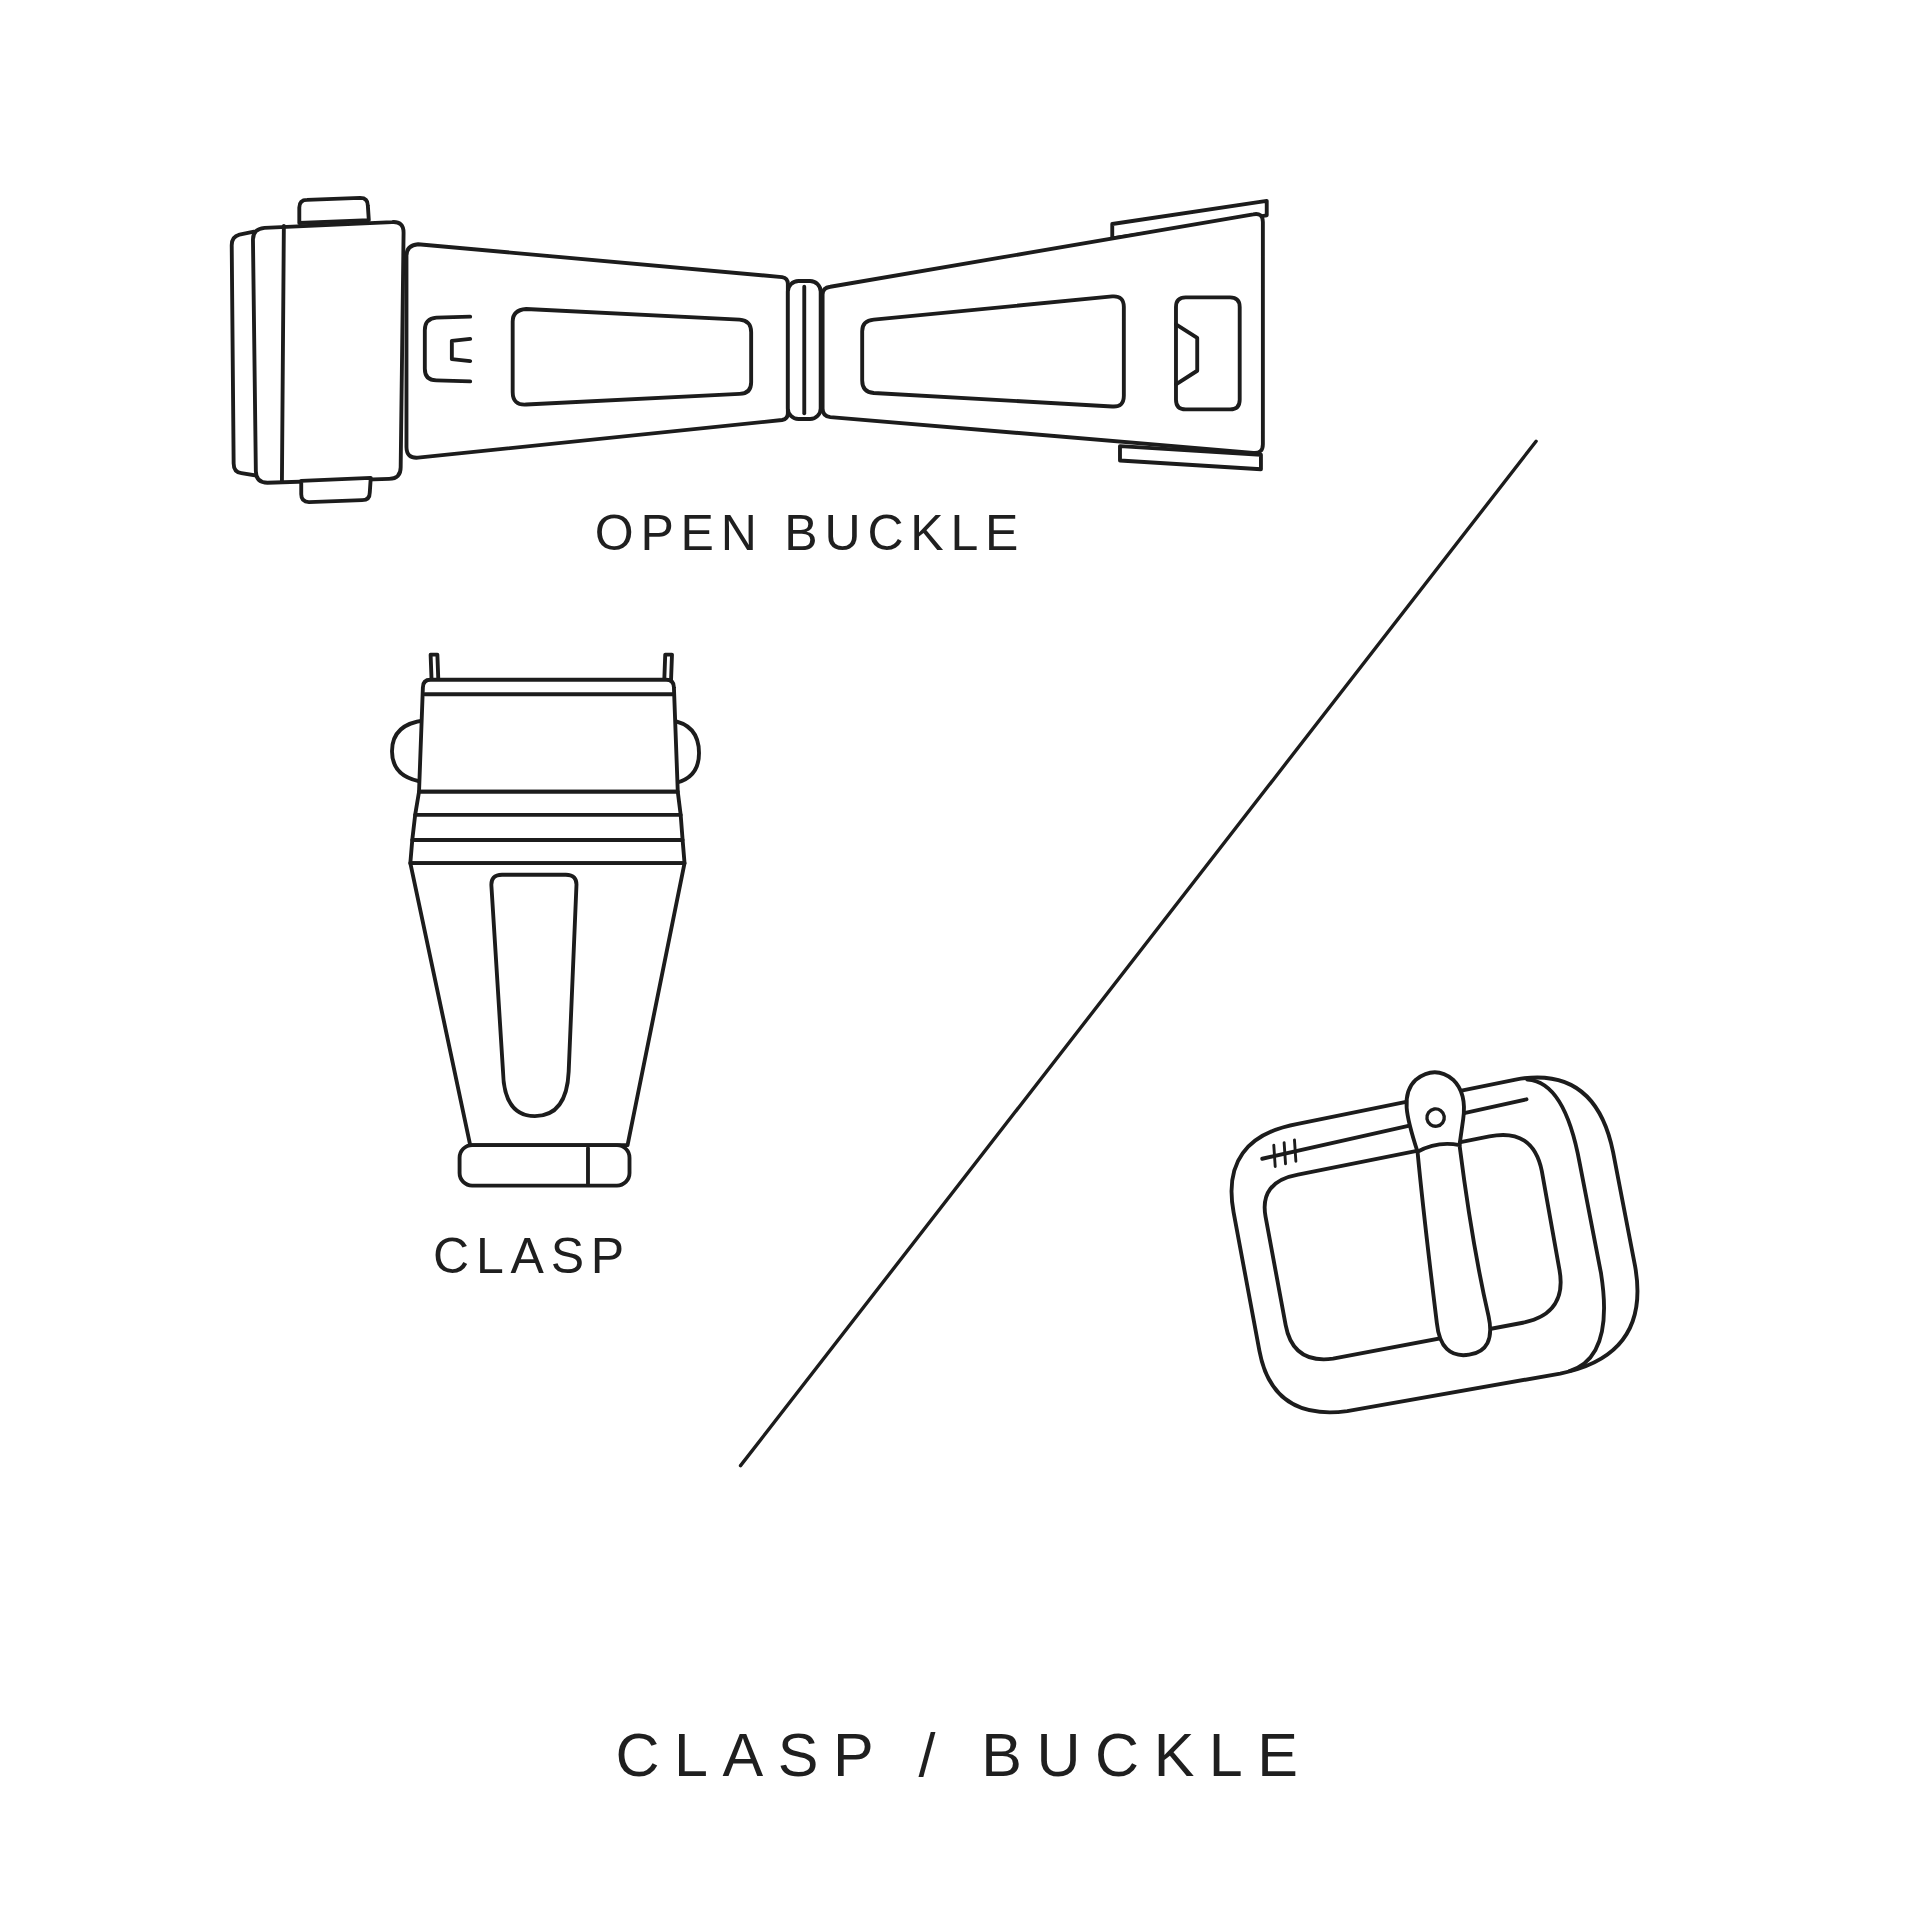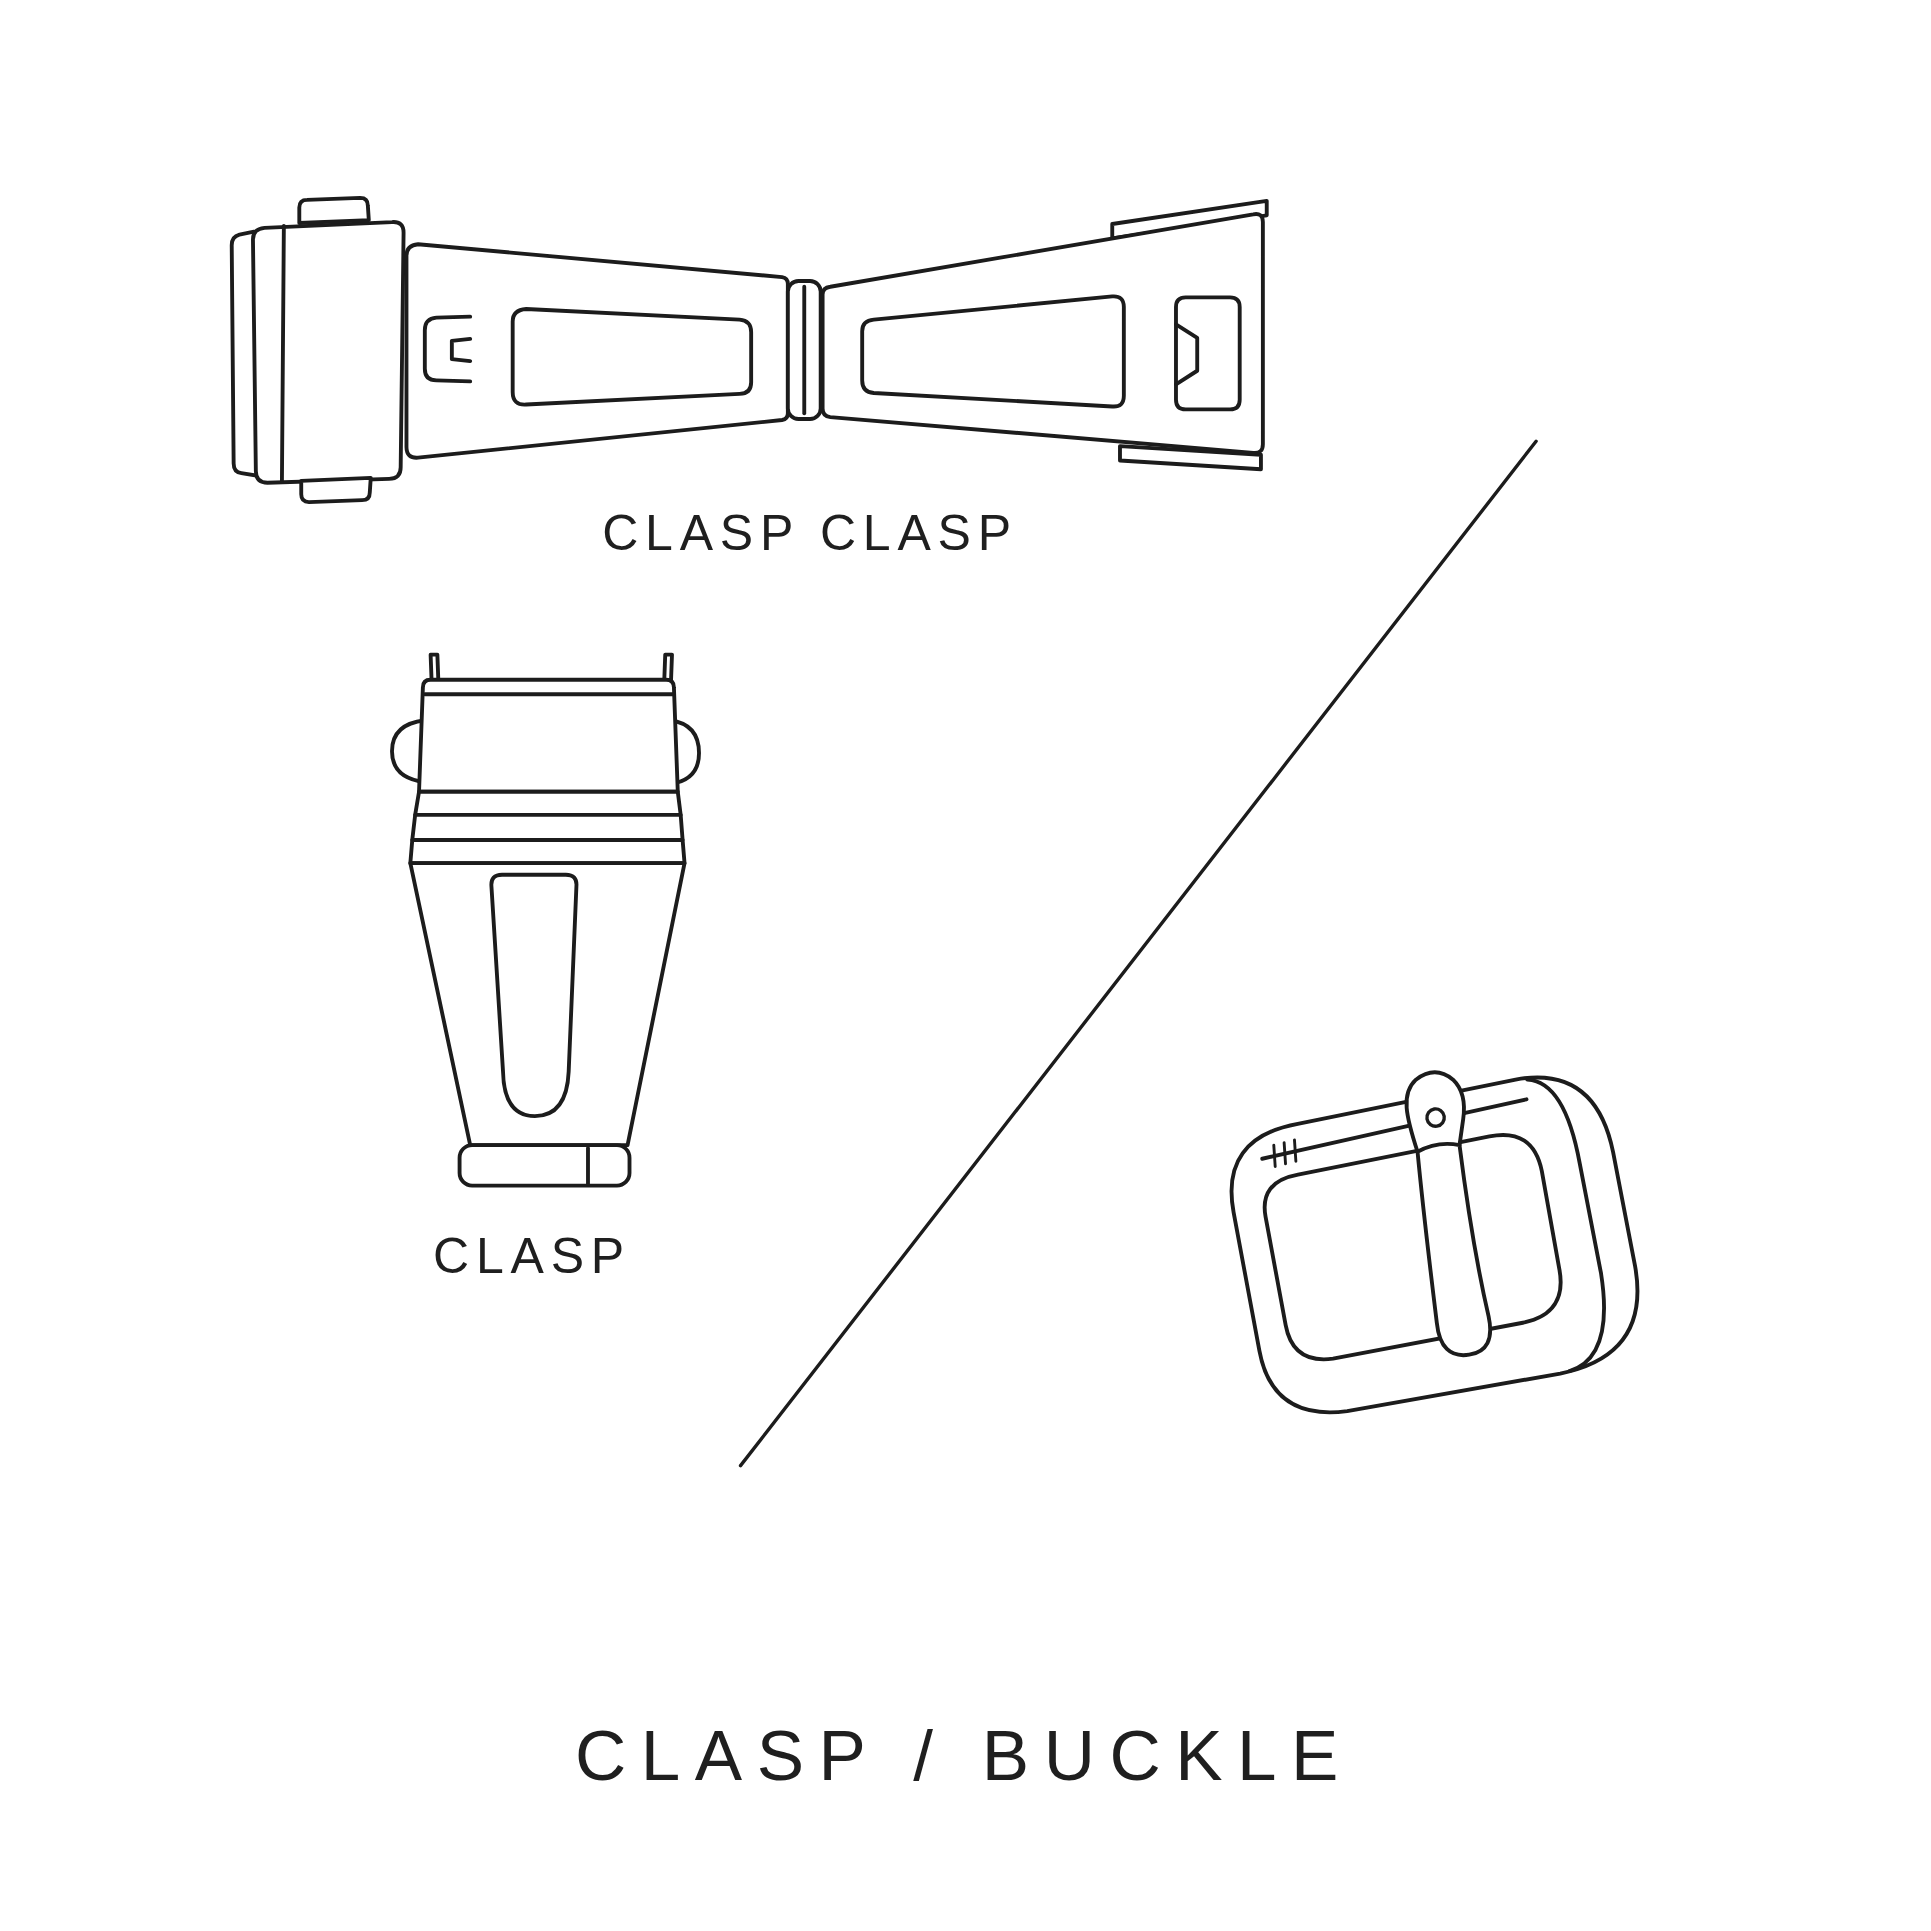--- a/index.html
+++ b/index.html
@@ -21,21 +21,21 @@
     color: #1f1f1f;
     white-space: nowrap;
     text-align: center;
   }
   .caption {
     font-size: 50px;
     letter-spacing: 6.8px;
     font-weight: 400;
   }
   .title {
-    font-size: 71px;
+    font-size: 61px;
     letter-spacing: 14.5px;
     font-weight: 400;
   }
 </style>
 </head>
 <body>
 
 <svg class="canvas" width="1931" height="1931" viewBox="0 0 2000 2000" xmlns="http://www.w3.org/2000/svg">
 
   <g fill="#ffffff" stroke="#1c1c1c" stroke-width="4" stroke-linejoin="round" stroke-linecap="round">
@@ -117,18 +117,18 @@
     </g>
 
     <g>
       <path d="M8,-94 C2,-132 0,-156 18,-168 Q40,-180 56,-162 Q68,-146 60,-120 L52,-94"></path>
       <circle cx="32" cy="-126" r="9" fill="none" stroke-width="3.5"></circle>
       <path d="M8,-94 C4,-30 2,28 0,84 Q-2,122 28,122 Q56,122 54,86 C50,28 50,-30 52,-94 Q30,-102 8,-94 Z"></path>
     </g>
   </g>
 </svg>
 
-<div class="label caption" style="left:810px; top:533px;">CLASP CLASP</div>
+<div class="label caption" style="left:810px; top:533px;">OPEN BUCKLE</div>
 
 <div class="label caption" style="left:532px; top:1256px;">CLASP</div>
 
 <div class="label title" style="left:964px; top:1755px;">CLASP / BUCKLE</div>
 
 
 </body></html>

